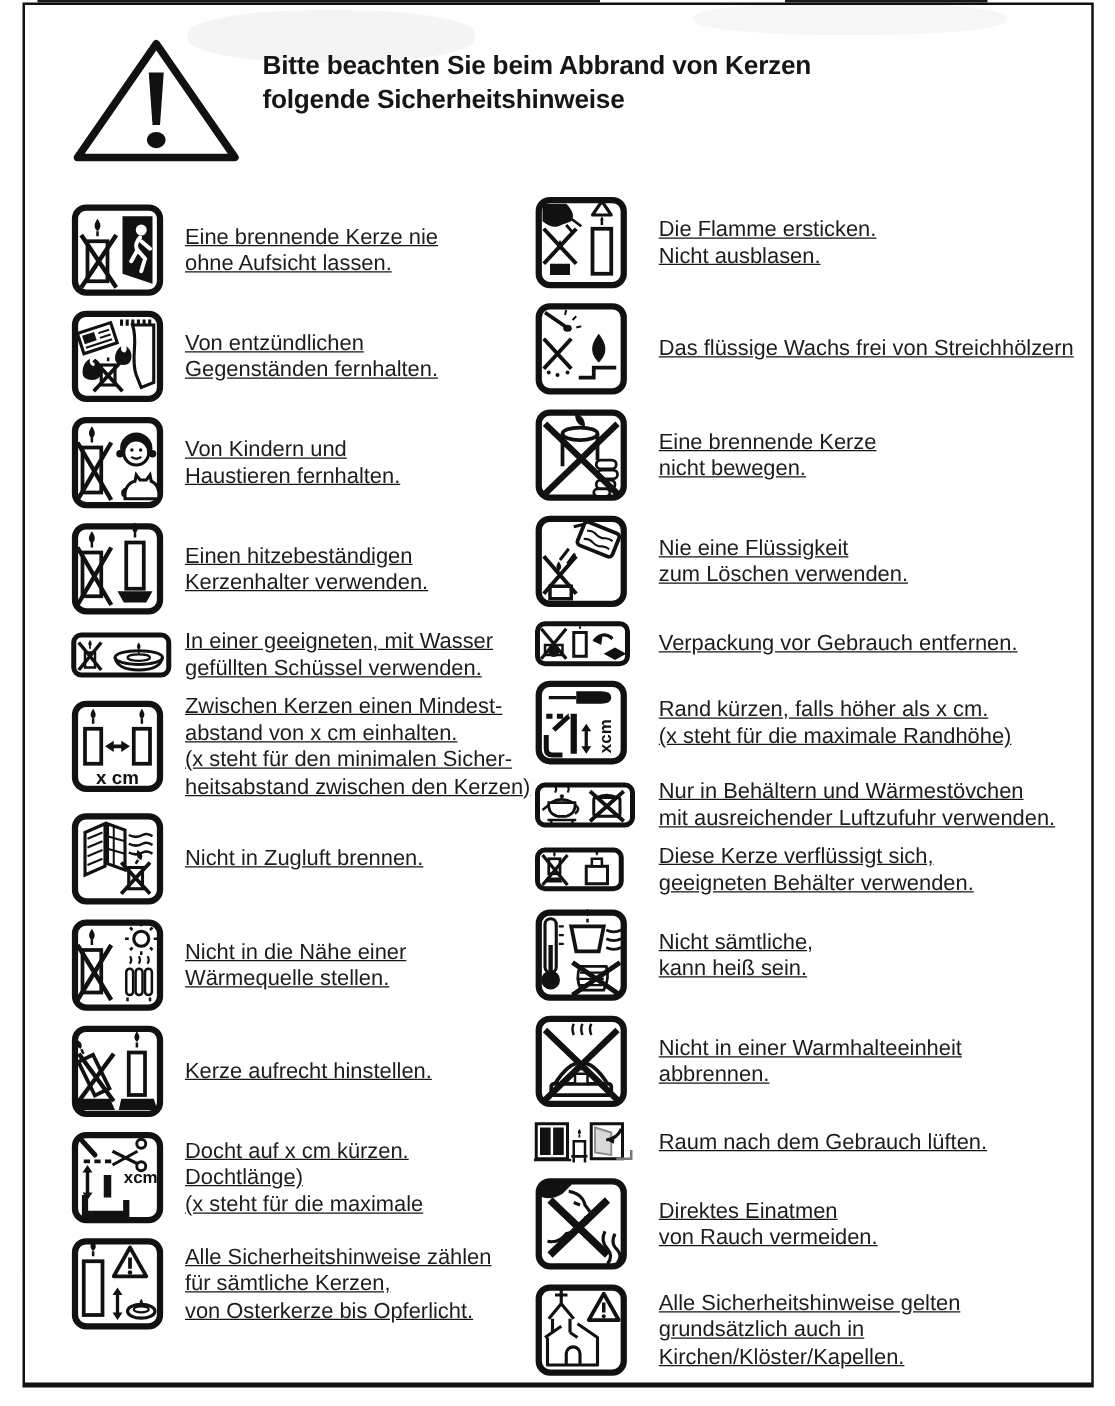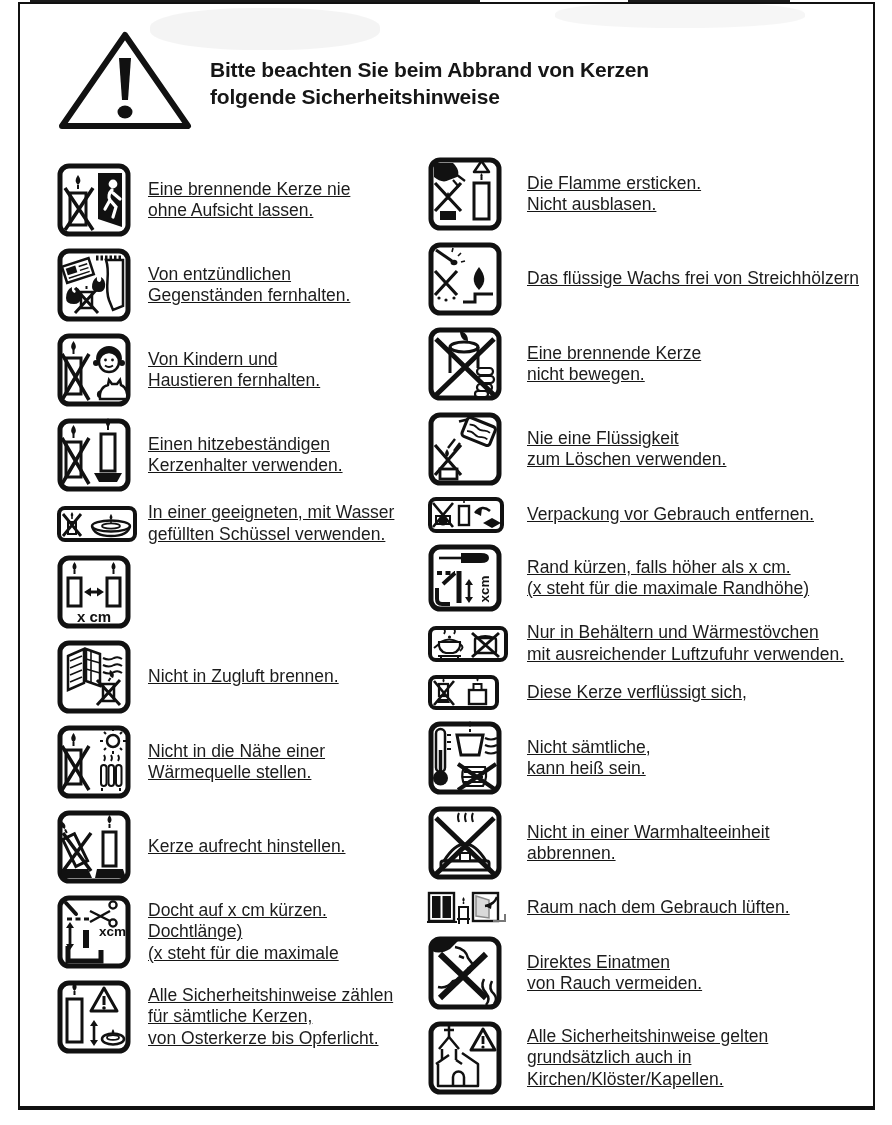--- a/index.html
+++ b/index.html
@@ -3,21 +3,21 @@
 <meta charset="utf-8">
 <style>
   html,body{margin:0;padding:0;background:#fff;}
   .page{position:relative;width:892px;height:1125px;background:#fff;overflow:hidden;
         font-family:"Liberation Sans",sans-serif;color:#161616;}
   .frame{position:absolute;left:18px;top:2px;width:853px;height:1102px;
          border:2px solid #111;border-bottom-width:4px;}
   .topdash{position:absolute;top:0;height:2px;background:#1a1a1a;}
   .smudge{position:absolute;background:rgba(0,0,0,0.045);border-radius:45%;}
   .hdr-tri{position:absolute;left:54px;top:30px;}
-  .hdr-title{position:absolute;left:210px;top:56px;font-size:21px;font-weight:bold;
+  .hdr-title{position:absolute;left:210px;top:39px;font-size:21px;font-weight:bold;
              line-height:27px;letter-spacing:-0.2px;color:#161616;}
   .col{position:absolute;text-decoration:underline;}
   .col-left{left:56px;top:162px;width:372px;}
   .col-right{left:427px;top:156px;width:448px;}
   .row{display:flex;align-items:center;margin-bottom:9px;}
   .col-left .icon-cell{flex:0 0 92px;}
   .col-right .icon-cell{flex:0 0 100px;}
   .icon-cell{display:flex;align-items:center;}
   .picto{display:inline-block;line-height:0;}
   .txt{font-size:17.5px;line-height:21.5px;color:#1c1c1c;}
@@ -170,20 +170,26 @@
  <rect x="51" y="24" width="13" height="28" fill="#fff" stroke="#111" stroke-width="3"></rect>
  <path d="M18.5 20 v-4 M57.5 20 v-4" stroke="#111" stroke-width="2"></path>
  <path d="M18.5 8 c2.21 3.4 3.06 5.609999999999999 0 8.5 c-3.06 -2.8899999999999997 -2.21 -5.1 0 -8.5 z" fill="#111"></path>
               <path d="M57.5 8 c2.21 3.4 3.06 5.609999999999999 0 8.5 c-3.06 -2.8899999999999997 -2.21 -5.1 0 -8.5 z" fill="#111"></path>
  <path d="M32 38 h12" stroke="#111" stroke-width="3"></path>
  <path d="M28 38 l7 -4.5 v9 z M48 38 l-7 -4.5 v9 z" fill="#111"></path>
  <text x="38" y="68" text-anchor="middle" font-size="15" font-weight="bold" fill="#111">x cm</text>
             </svg>
           </span>
         </div>
+        <div class="txt">
+          <div>Zwischen Kerzen einen Mindest-</div>
+          <div>abstand von x cm einhalten.</div>
+          <div>(x steht für den minimalen Sicher-</div>
+          <div>heitsabstand zwischen den Kerzen)</div>
+        </div>
       </div>
       <div class="row">
         <div class="icon-cell">
           <span class="picto">
             <svg width="76" height="76" viewBox="0 0 76 76">
               <rect x="4" y="4" width="68" height="68" rx="9" fill="#fff" stroke="#111" stroke-width="5"></rect>
  <path d="M12 17 l16 -7 v34 l-16 7 z" fill="#fff" stroke="#111" stroke-width="2.5"></path>
  <path d="M14 22 l12 -5 M14 29 l12 -5 M14 36 l12 -5 M14 43 l12 -5" stroke="#111" stroke-width="1.6"></path>
  <path d="M30 10 l14 5 v32 l-14 -5 z" fill="#fff" stroke="#111" stroke-width="2.5"></path>
  <path d="M35 12 v32 M30 20 l14 4 M30 30 l14 4" stroke="#111" stroke-width="1.6"></path>
@@ -460,20 +466,21 @@
  <path d="M12 25 h9 l2 4 h-13 z" fill="#111"></path>
  <path d="M7 7 L27 31 M27 7 L7 31" stroke="#111" fill="none" stroke-width="2.6"></path>
  <rect x="42" y="16" width="17" height="14" fill="#fff" stroke="#111" stroke-width="2.4"></rect>
  <rect x="46.5" y="10" width="8" height="6" fill="#fff" stroke="#111" stroke-width="2"></rect>
  <path d="M50.5 3 c1.1700000000000002 1.8 1.62 2.9699999999999998 0 4.5 c-1.62 -1.53 -1.1700000000000002 -2.7 0 -4.5 z" fill="#111"></path>
             </svg>
           </span>
         </div>
         <div class="txt">
           <div>Diese Kerze verflüssigt sich,</div>
+          <div>geeigneten Behälter verwenden.</div>
         </div>
       </div>
       <div class="row">
         <div class="icon-cell">
           <span class="picto">
             <svg width="76" height="76" viewBox="0 0 76 76">
               <rect x="4" y="4" width="68" height="68" rx="9" fill="#fff" stroke="#111" stroke-width="5"></rect>
  <rect x="9" y="9" width="9" height="43" rx="4.5" fill="#fff" stroke="#111" stroke-width="2.5"></rect>
  <path d="M13.5 30 v22" stroke="#111" stroke-width="3.5"></path>
  <circle cx="13.5" cy="58" r="7.5" fill="#111"></circle>

